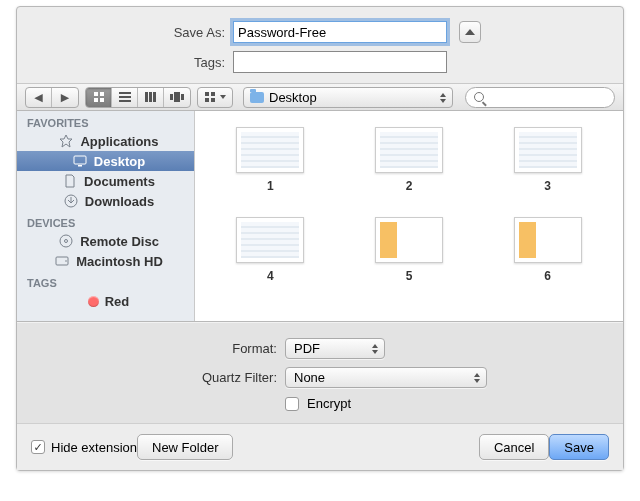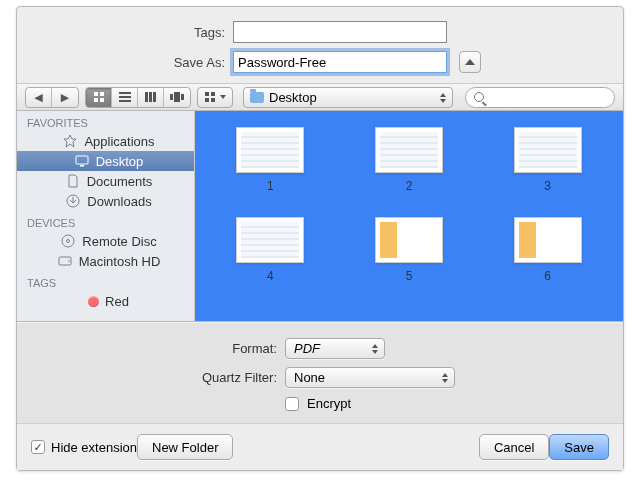--- a/index.html
+++ b/index.html
@@ -162,21 +162,22 @@
     position: absolute;
     width: 5px; height: 1.5px; background: #777;
     bottom: -3px; right: -4px;
     transform: rotate(45deg);
   }
 
   
   .split {
     display: flex;
     height: 210px;
-    background: #3b82f6;
+    background: #ffffff;
+    font-weight: bold;
   }
   .sidebar {
     width: 178px;
     background: #e8ecf1;
     border-right: 1px solid #c9c9c9;
     overflow: hidden;
   }
   .sb-header {
     font-size: 11px;
     color: #7a828c;
@@ -271,22 +272,22 @@
     background: linear-gradient(#fdfdfd,#e6e6e6);
     border-radius: 4px;
     display: inline-flex; align-items: center;
     padding: 0 20px 0 8px;
     position: relative;
     font-size: 13px;
     box-shadow: 0 1px 0 rgba(255,255,255,0.6);
   }
   .select .arrows { position: absolute; right: 4px; top: 3px; width: 10px; height: 14px;
     display: flex; flex-direction: column; align-items: center; justify-content: center; }
-  .select.sm { width: 100px; font-style: italic; }
-  .select.md { width: 170px; }
+  .select.sm { width: 100px; }
+  .select.md { width: 202px; }
   .checkbox {
     width: 14px; height: 14px;
     border: 1px solid #999;
     border-radius: 3px;
     background: #fff;
     display: inline-flex; align-items: center; justify-content: center;
   }
   .checkbox.checked::after {
     content: "✓";
     font-size: 11px;
@@ -325,29 +326,29 @@
   
   .vm-icon { font-size: 11px; line-height: 1; }
 </style>
 </head>
 <body>
 
 <div class="sheet">
 
   <div class="top-fields">
     <div class="field-row">
-      <div class="field-label">Tags:</div>
-      <input class="text-input" value="" style="">
-    </div>
-    <div class="field-row">
       <div class="field-label">Save As:</div>
       <input class="text-input focus" value="Password-Free" style="">
       <div class="disclosure-btn">
         <span style="display:inline-block;width:0;height:0;border-left:5px solid transparent;border-right:5px solid transparent;border-bottom:6px solid #555;"></span>
       </div>
+    </div>
+    <div class="field-row">
+      <div class="field-label">Tags:</div>
+      <input class="text-input" value="" style="">
     </div>
   </div>
 
   <div class="toolbar">
     <div class="seg">
       <div class="seg-btn">
           <span class="vm-icon">◀</span>
         </div>
       <div class="seg-btn">
           <span class="vm-icon">▶</span>

